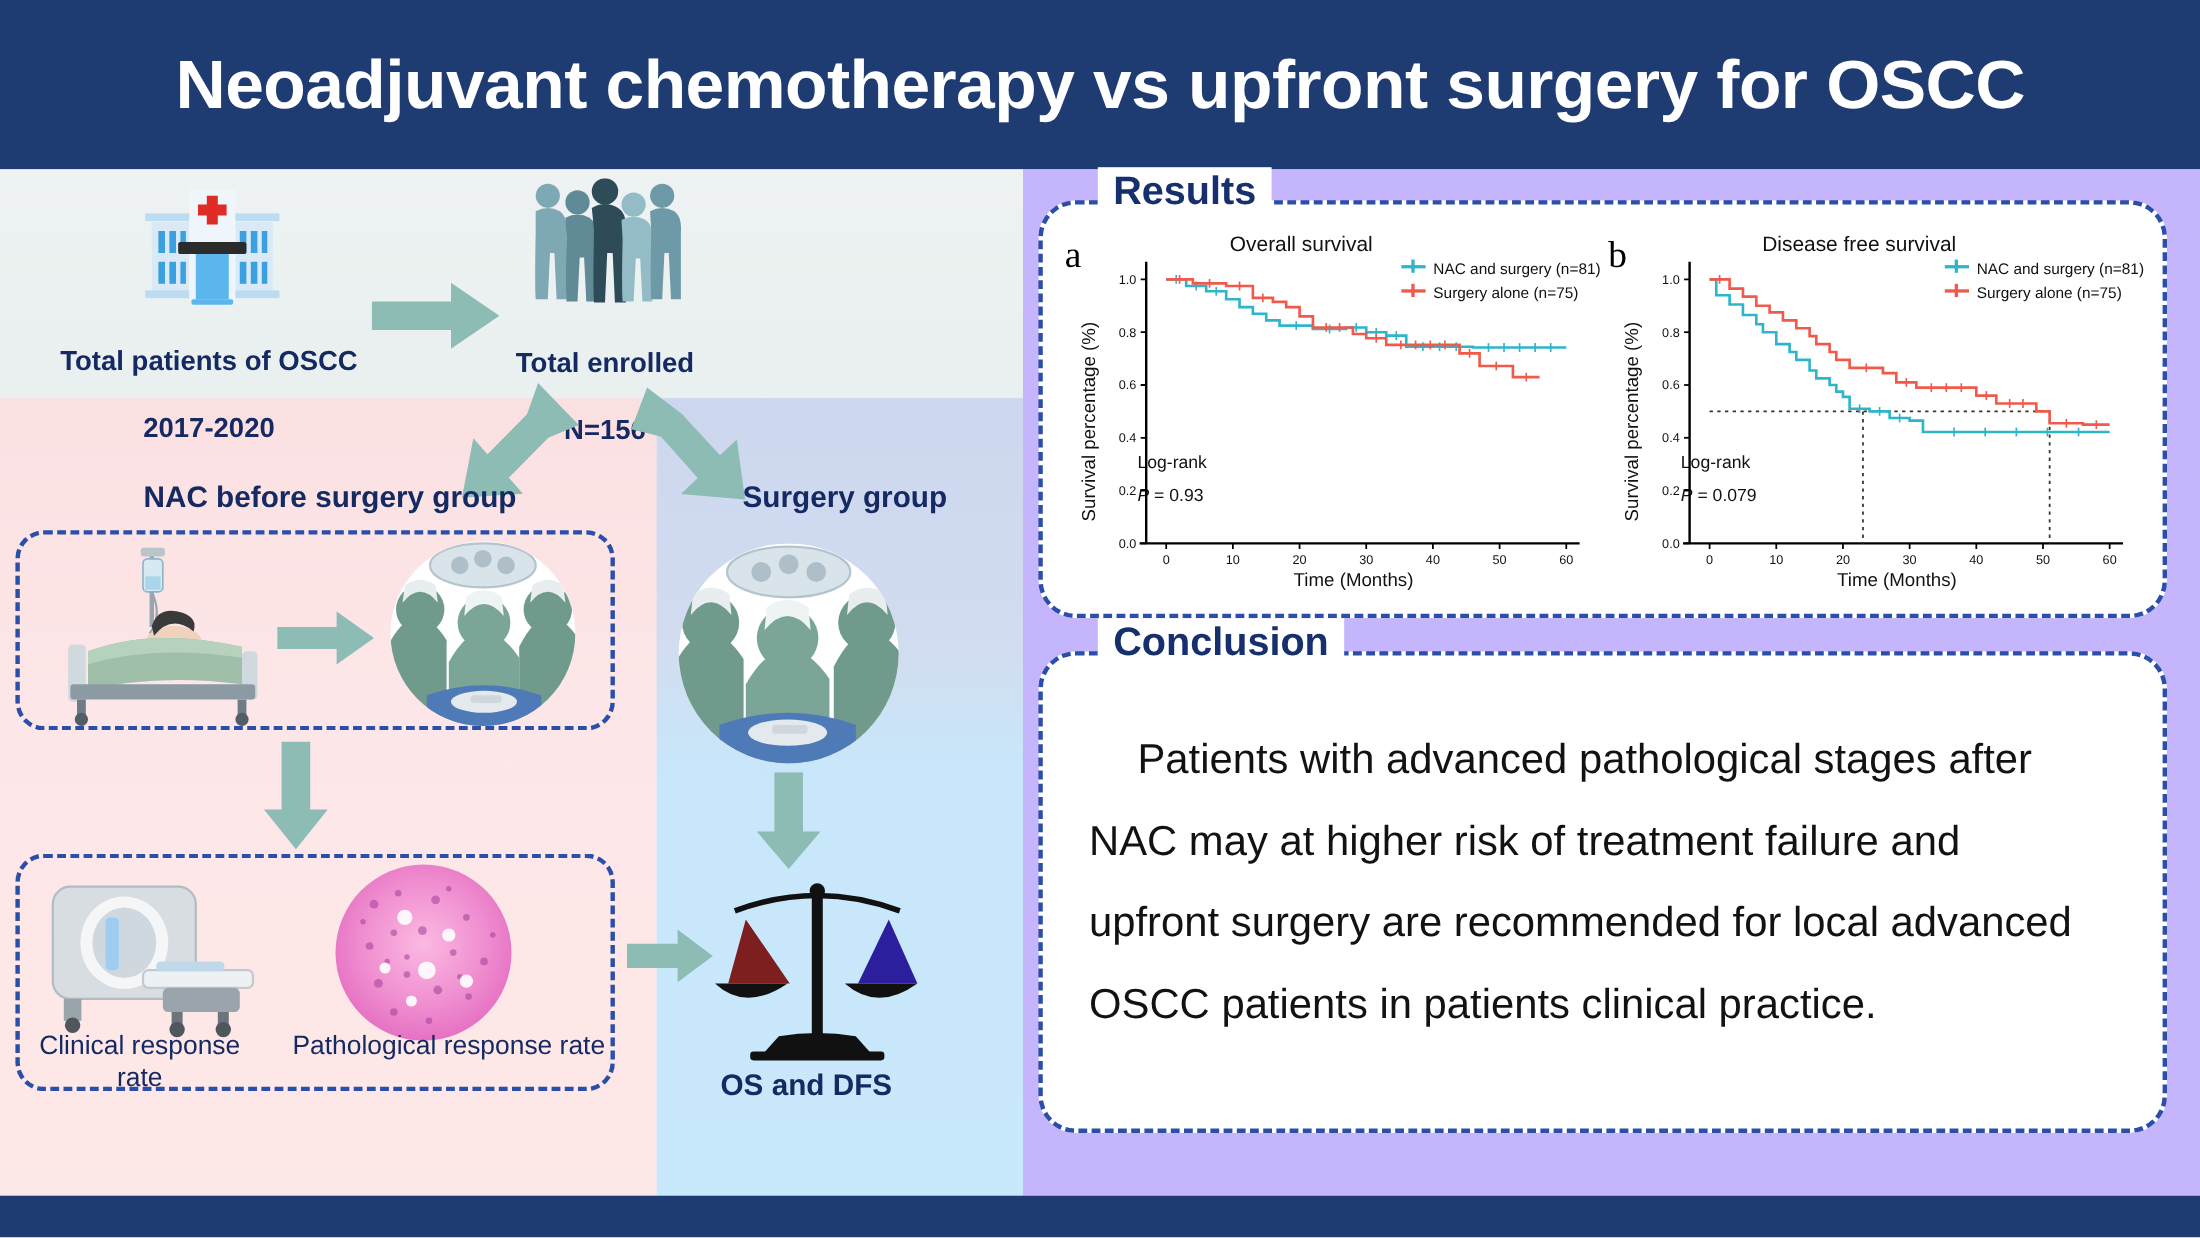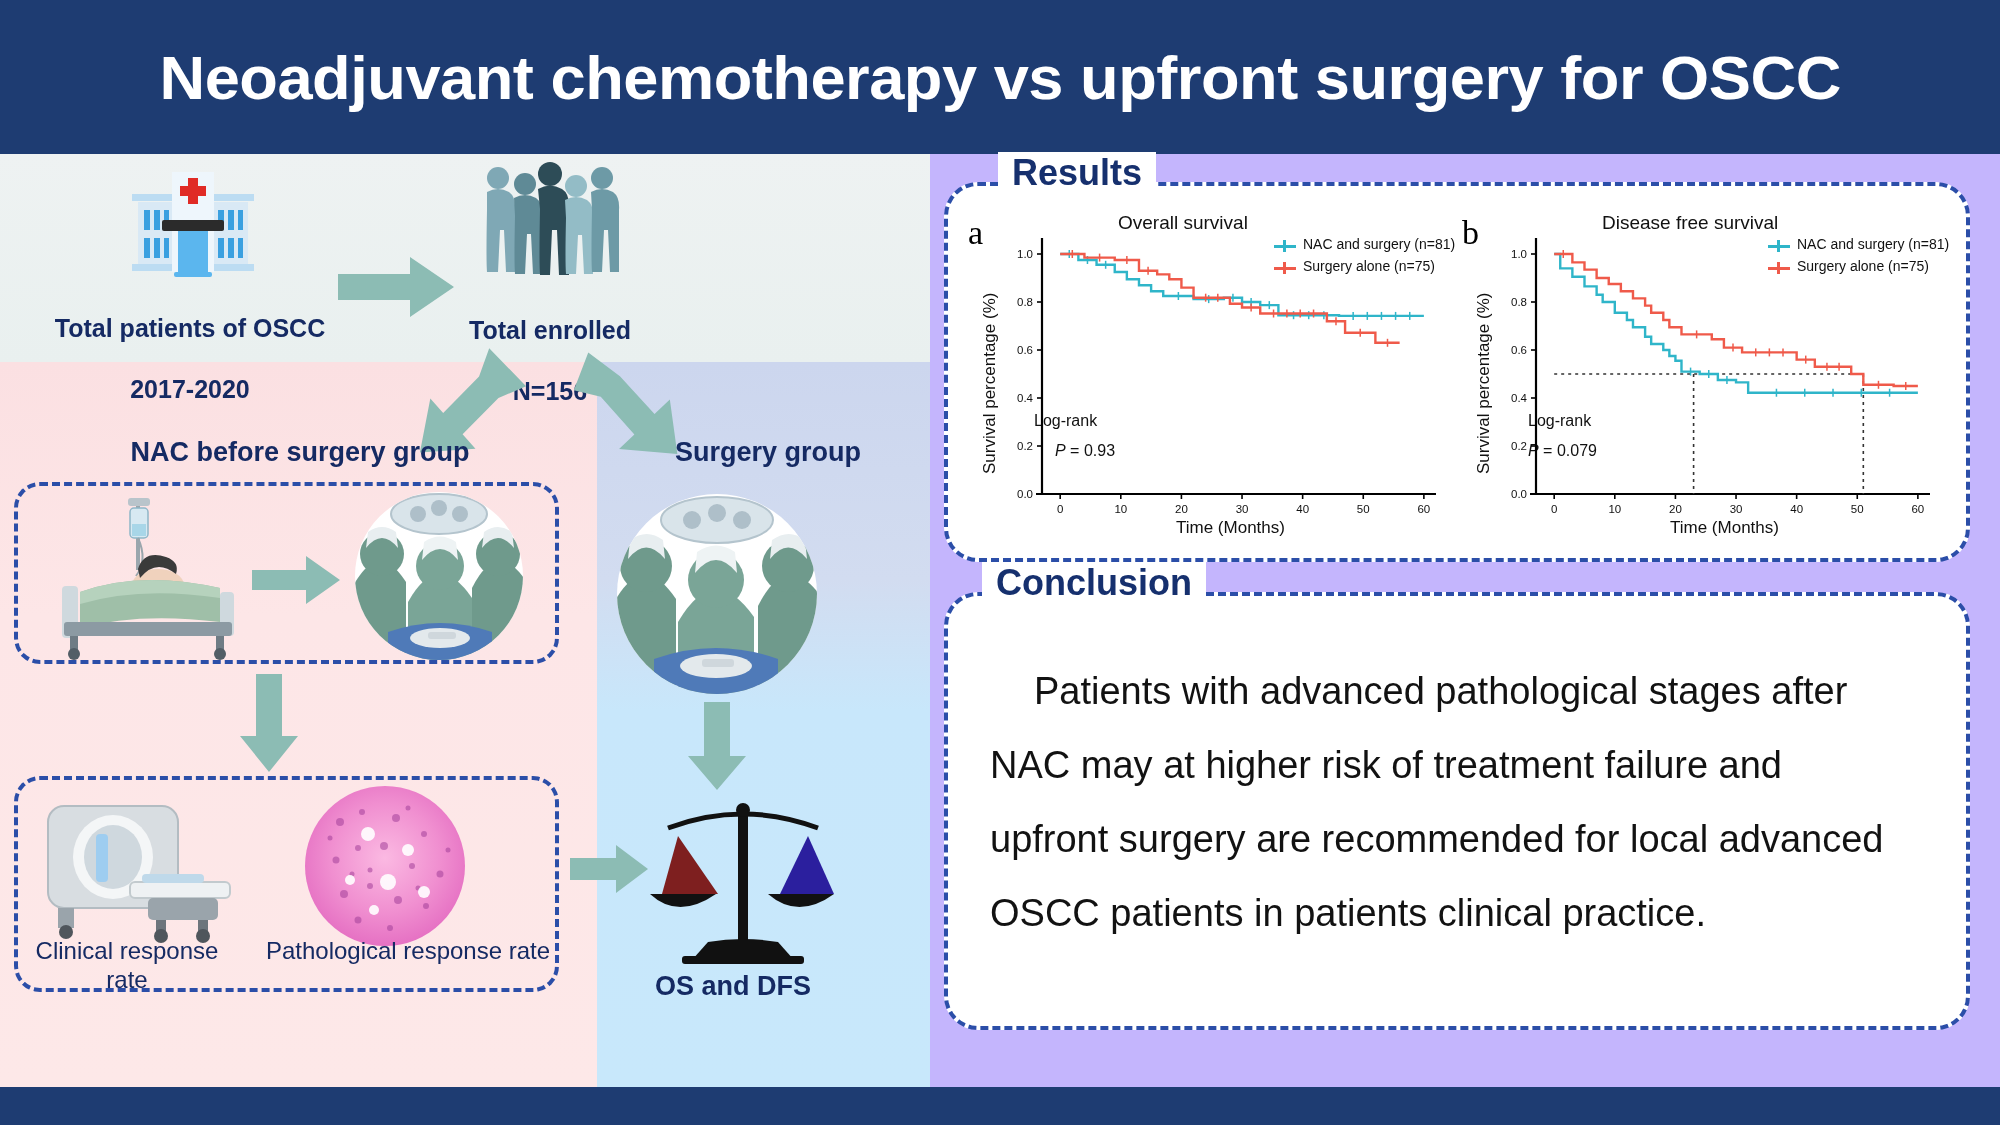--- a/index.html
+++ b/index.html
@@ -118,21 +118,21 @@
   .axis-title-x {
     position: absolute; font-size: 17px; color: #111; white-space: nowrap;
   }
   .axis-title-y {
     position: absolute; font-size: 17px; color: #111; white-space: nowrap;
     transform-origin: 0 0; transform: rotate(-90deg);
   }
   .logrank { position: absolute; font-size: 16px; color: #111; white-space: nowrap; }
   .logrank .pital { font-style: italic; }
   .legend-row { position: absolute; font-size: 14px; color: #111; white-space: nowrap;
-                display: flex; align-items: flex-end; gap: 7px; }
+                display: flex; align-items: flex-start; gap: 7px; }
   .legend-mark { display: inline-block; width: 22px; height: 12px; position: relative; }
   .legend-mark::before {
     content: ""; position: absolute; left: 0; top: 5px; width: 22px; height: 2.5px;
     background: var(--c);
   }
   .legend-mark::after {
     content: ""; position: absolute; left: 9px; top: 0px; width: 2.5px; height: 12px;
     background: var(--c);
   }
 </style>
@@ -407,21 +407,21 @@
     <div class="legend-row" style="left:308px; top:30px;">
       <span class="legend-mark" style="--c:#2fb5c9"></span>
       <span>NAC and surgery (n=81)</span>
     </div>
     <div class="legend-row" style="left:308px; top:52px;">
       <span class="legend-mark" style="--c:#ef5a4a"></span>
       <span>Surgery alone (n=75)</span>
     </div>
 
     <div class="logrank" style="left:68px; top:206px;">Log-rank</div>
-    <div class="logrank" style="left:68px; top:236px;margin-left:21px;">
+    <div class="logrank" style="left:68px; top:236px;">
       <span class="pital">P</span> = <span>0.93</span>
     </div>
 
     <svg style="position:absolute; left:0; top:0;" width="480" height="340" viewBox="0 0 480 340" id="plot-a">
         <line x1="76" y1="32" x2="76" y2="288" stroke="#000" stroke-width="2.2"></line>
         <line x1="70" y1="288" x2="470" y2="288" stroke="#000" stroke-width="2.2"></line>
         <line x1="71" y1="288" x2="76" y2="288" stroke="#000" stroke-width="1.6"></line>
         <text x="67" y="292" text-anchor="end" font-size="11.5" fill="#111" font-family="Liberation Sans, sans-serif">0.0</text>
         <line x1="71" y1="240" x2="76" y2="240" stroke="#000" stroke-width="1.6"></line>
         <text x="67" y="244" text-anchor="end" font-size="11.5" fill="#111" font-family="Liberation Sans, sans-serif">0.2</text>
@@ -552,21 +552,21 @@
         <line x1="323.0076923076923" y1="142.4" x2="323.0076923076923" y2="150.4" stroke="#ef5a4a" stroke-width="1.5"></line>
         <line x1="345.73846153846154" y1="149.6" x2="345.73846153846154" y2="157.6" stroke="#ef5a4a" stroke-width="1.5"></line>
         <line x1="366.95384615384614" y1="156.8" x2="366.95384615384614" y2="164.8" stroke="#ef5a4a" stroke-width="1.5"></line>
         <line x1="379.0769230769231" y1="156.8" x2="379.0769230769231" y2="164.8" stroke="#ef5a4a" stroke-width="1.5"></line>
         <line x1="418.4769230769231" y1="174.8" x2="418.4769230769231" y2="182.8" stroke="#ef5a4a" stroke-width="1.5"></line>
         <line x1="445.75384615384615" y1="176" x2="445.75384615384615" y2="184" stroke="#ef5a4a" stroke-width="1.5"></line>
       </svg>
   </div>
 
   <div class="section-box" style="left:14px; top:438px; width:1026px; height:438px;"></div>
-  <div class="section-title" style="left:52px; top:408px;">Conclusion</div>
+  <div class="section-title" style="left:68px; top:408px;">Conclusion</div>
 
   <div class="concl-text" style="left:60px; top:500px; width:930px;">
     <p class="first">Patients with advanced pathological stages after</p>
     <p>NAC may at higher risk of treatment failure and</p>
     <p>upfront surgery are recommended for local advanced</p>
     <p>OSCC patients in patients clinical practice.</p>
   </div>
 </div>
 
 <div class="bottom-bar"></div>

